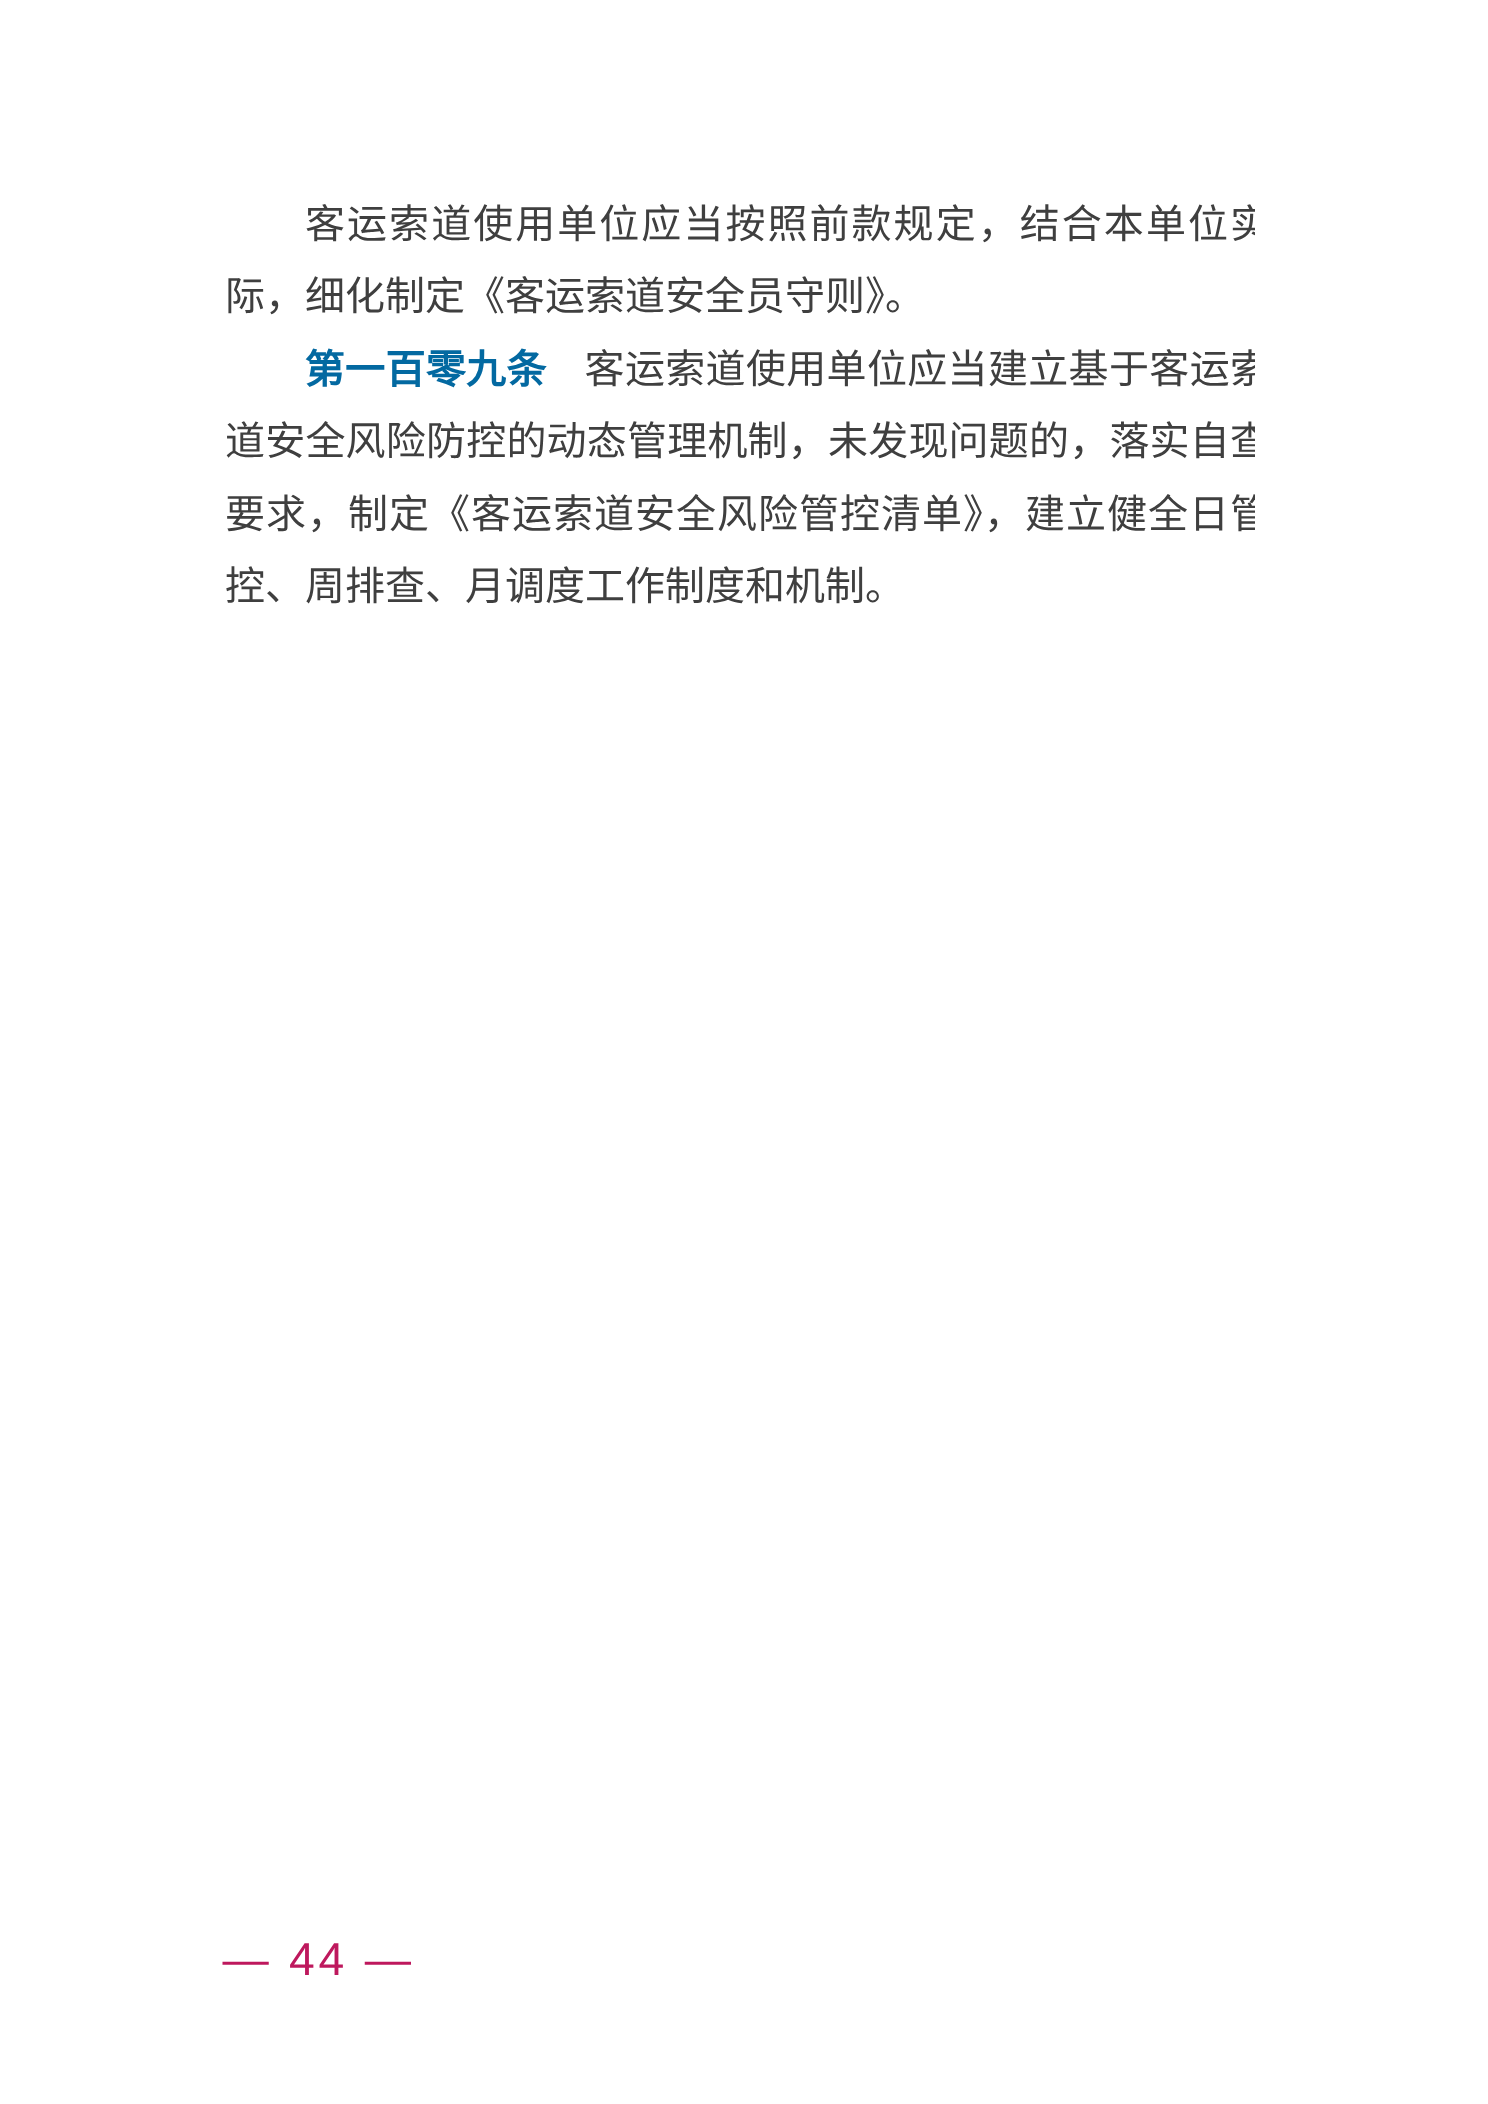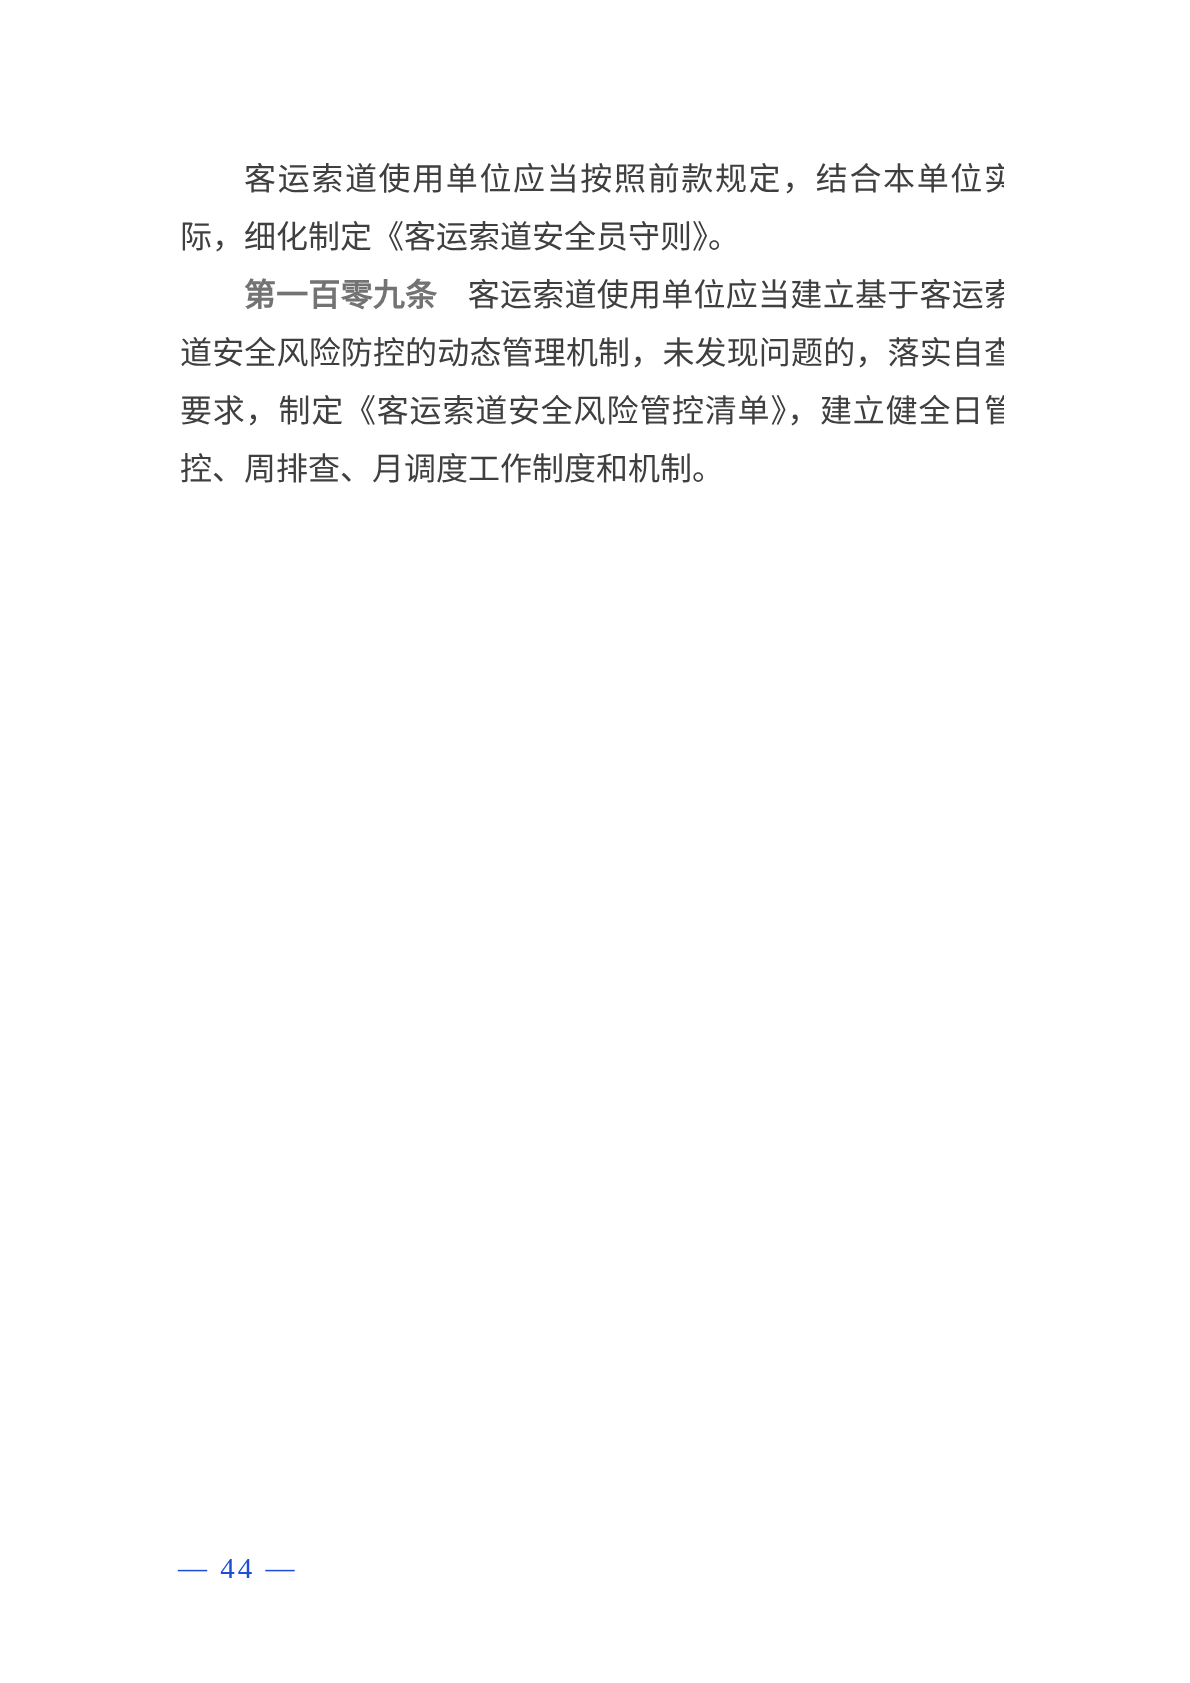--- a/index.html
+++ b/index.html
@@ -6,52 +6,52 @@
     margin: 0;
     padding: 0;
     background: #ffffff;
   }
   .sheet {
     position: relative;
     width: 1004px;
     height: 1683px;
     background: #ffffff;
     overflow: hidden;
-    font-family: Liberation Serif, serif;
+    font-family: Liberation Sans, sans-serif;
   }
   .content {
     position: absolute;
     left: 180px;
     top: 150px;
     width: 836px;
     font-size: 32px;
     line-height: 58px;
     color: #3f3f3f;
     text-align: justify;
     letter-spacing: 0;
   }
   .content p {
     margin: 0;
     padding: 0;
     text-indent: 64px;
   }
   .art {
     font-weight: bold;
-    color: #737373;
+    color: #0369a1;
     margin-right: 30px;
     margin-top: 43px;
   }
   .art:empty { display: none; margin: 0; }
   .page-footer {
     position: absolute;
     left: 178px;
     top: 1548px;
-    font-size: 29px;
+    font-size: 37px;
     line-height: 40px;
-    color: #1d4ed8;
+    color: #be185d;
     letter-spacing: 3px;
   }
 </style>
 </head>
 <body>
 
 <div class="sheet">
 
   <div class="content">
 

